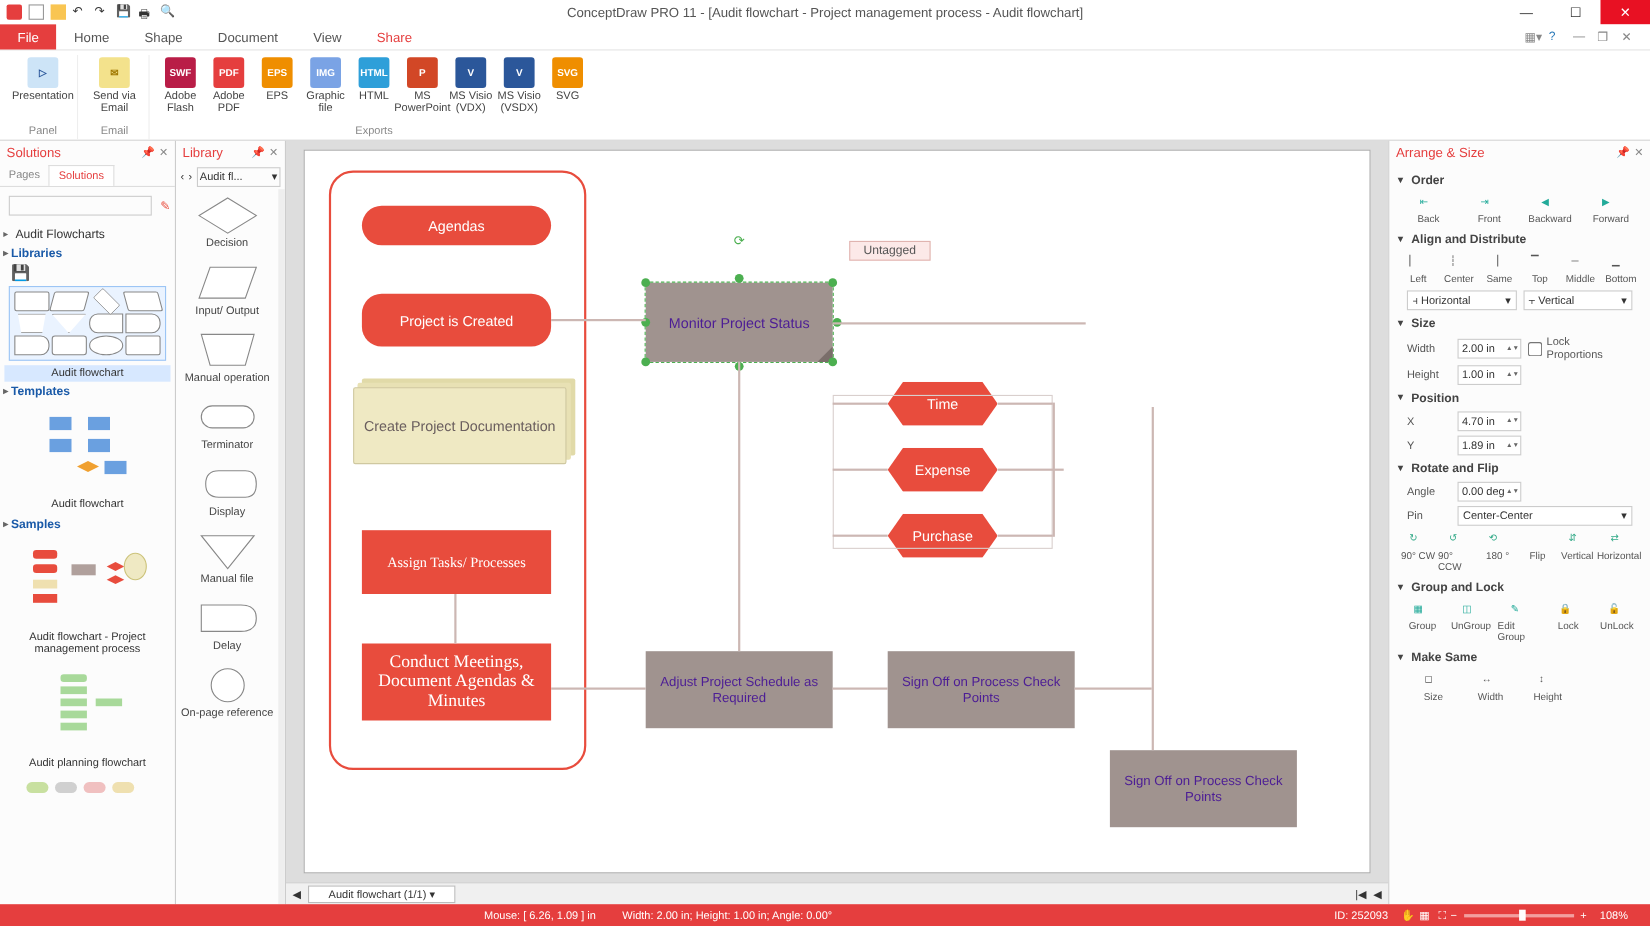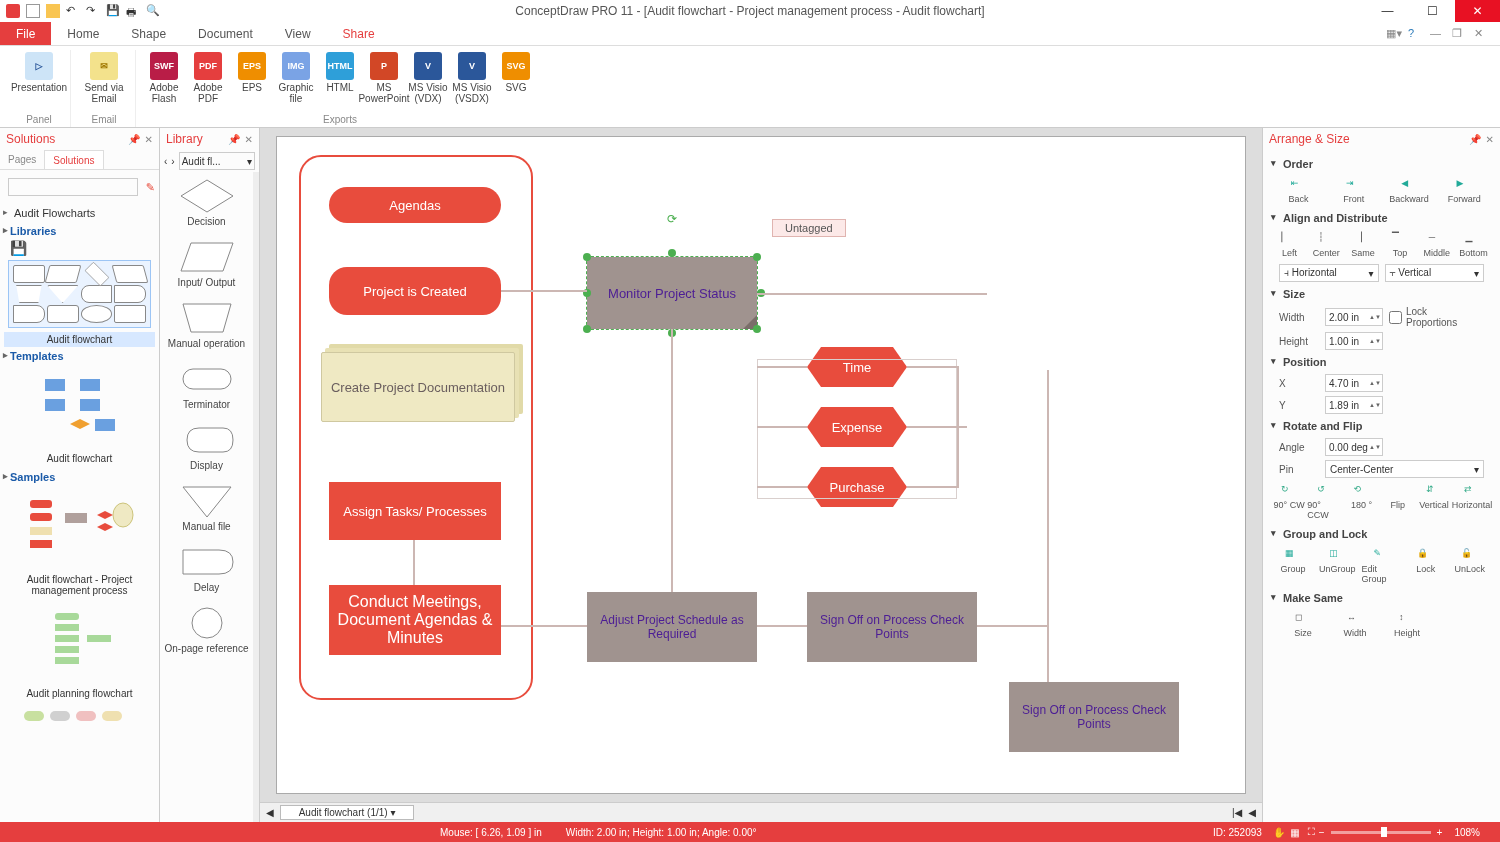--- a/index.html
+++ b/index.html
@@ -78,21 +78,21 @@
 
 .statusbar { height: 20px; background: #e53e3e; color: #fff; display: flex; align-items: center; font-size: 10px; padding: 0 8px; }
 .statusbar .seg { padding: 0 12px; }
 .statusbar .fill { flex: 1; }
 .zoom-slider { width: 100px; height: 3px; background: rgba(255,255,255,0.5); position: relative; margin: 0 6px; }
 .zoom-slider::after { content:""; position:absolute; width:6px; height:10px; background:#fff; top:-4px; left:50%; }
 
 
 .fc { position: absolute; display: flex; align-items: center; justify-content: center; text-align: center; font-size: 13px; color: #fff; }
 .term { background: #e84c3d; border-radius: 18px; }
-.proc-red { background: #e84c3d; }
+.proc-red { background: #e84c3d; font-family: Liberation Serif, serif; }
 .proc-grey { background: #a0938f; color: #4c1d95; }
 .hex { background: #e84c3d; color: #fff; }
 .hex-shape { clip-path: polygon(14% 0, 86% 0, 100% 50%, 86% 100%, 14% 100%, 0 50%); }
 .doc-shape { background: #efe9c3; color: #6a5e5e; border: 1px solid #cfc8a0; }
 .container-box { position: absolute; border: 2px solid #e84c3d; border-radius: 22px; }
 .db-shape { position: absolute; }
 .selected { outline: 1.5px dashed #4caf50; }
 .sel-handle { position: absolute; width: 8px; height: 8px; background: #4caf50; border-radius: 50%; }
 .callout { position: absolute; background: #fce9e8; border: 1px solid #e0b4b0; padding: 2px 12px; font-size: 11px; color: #555; }
 .arrow-line { position: absolute; background: #ccb7b3; }

